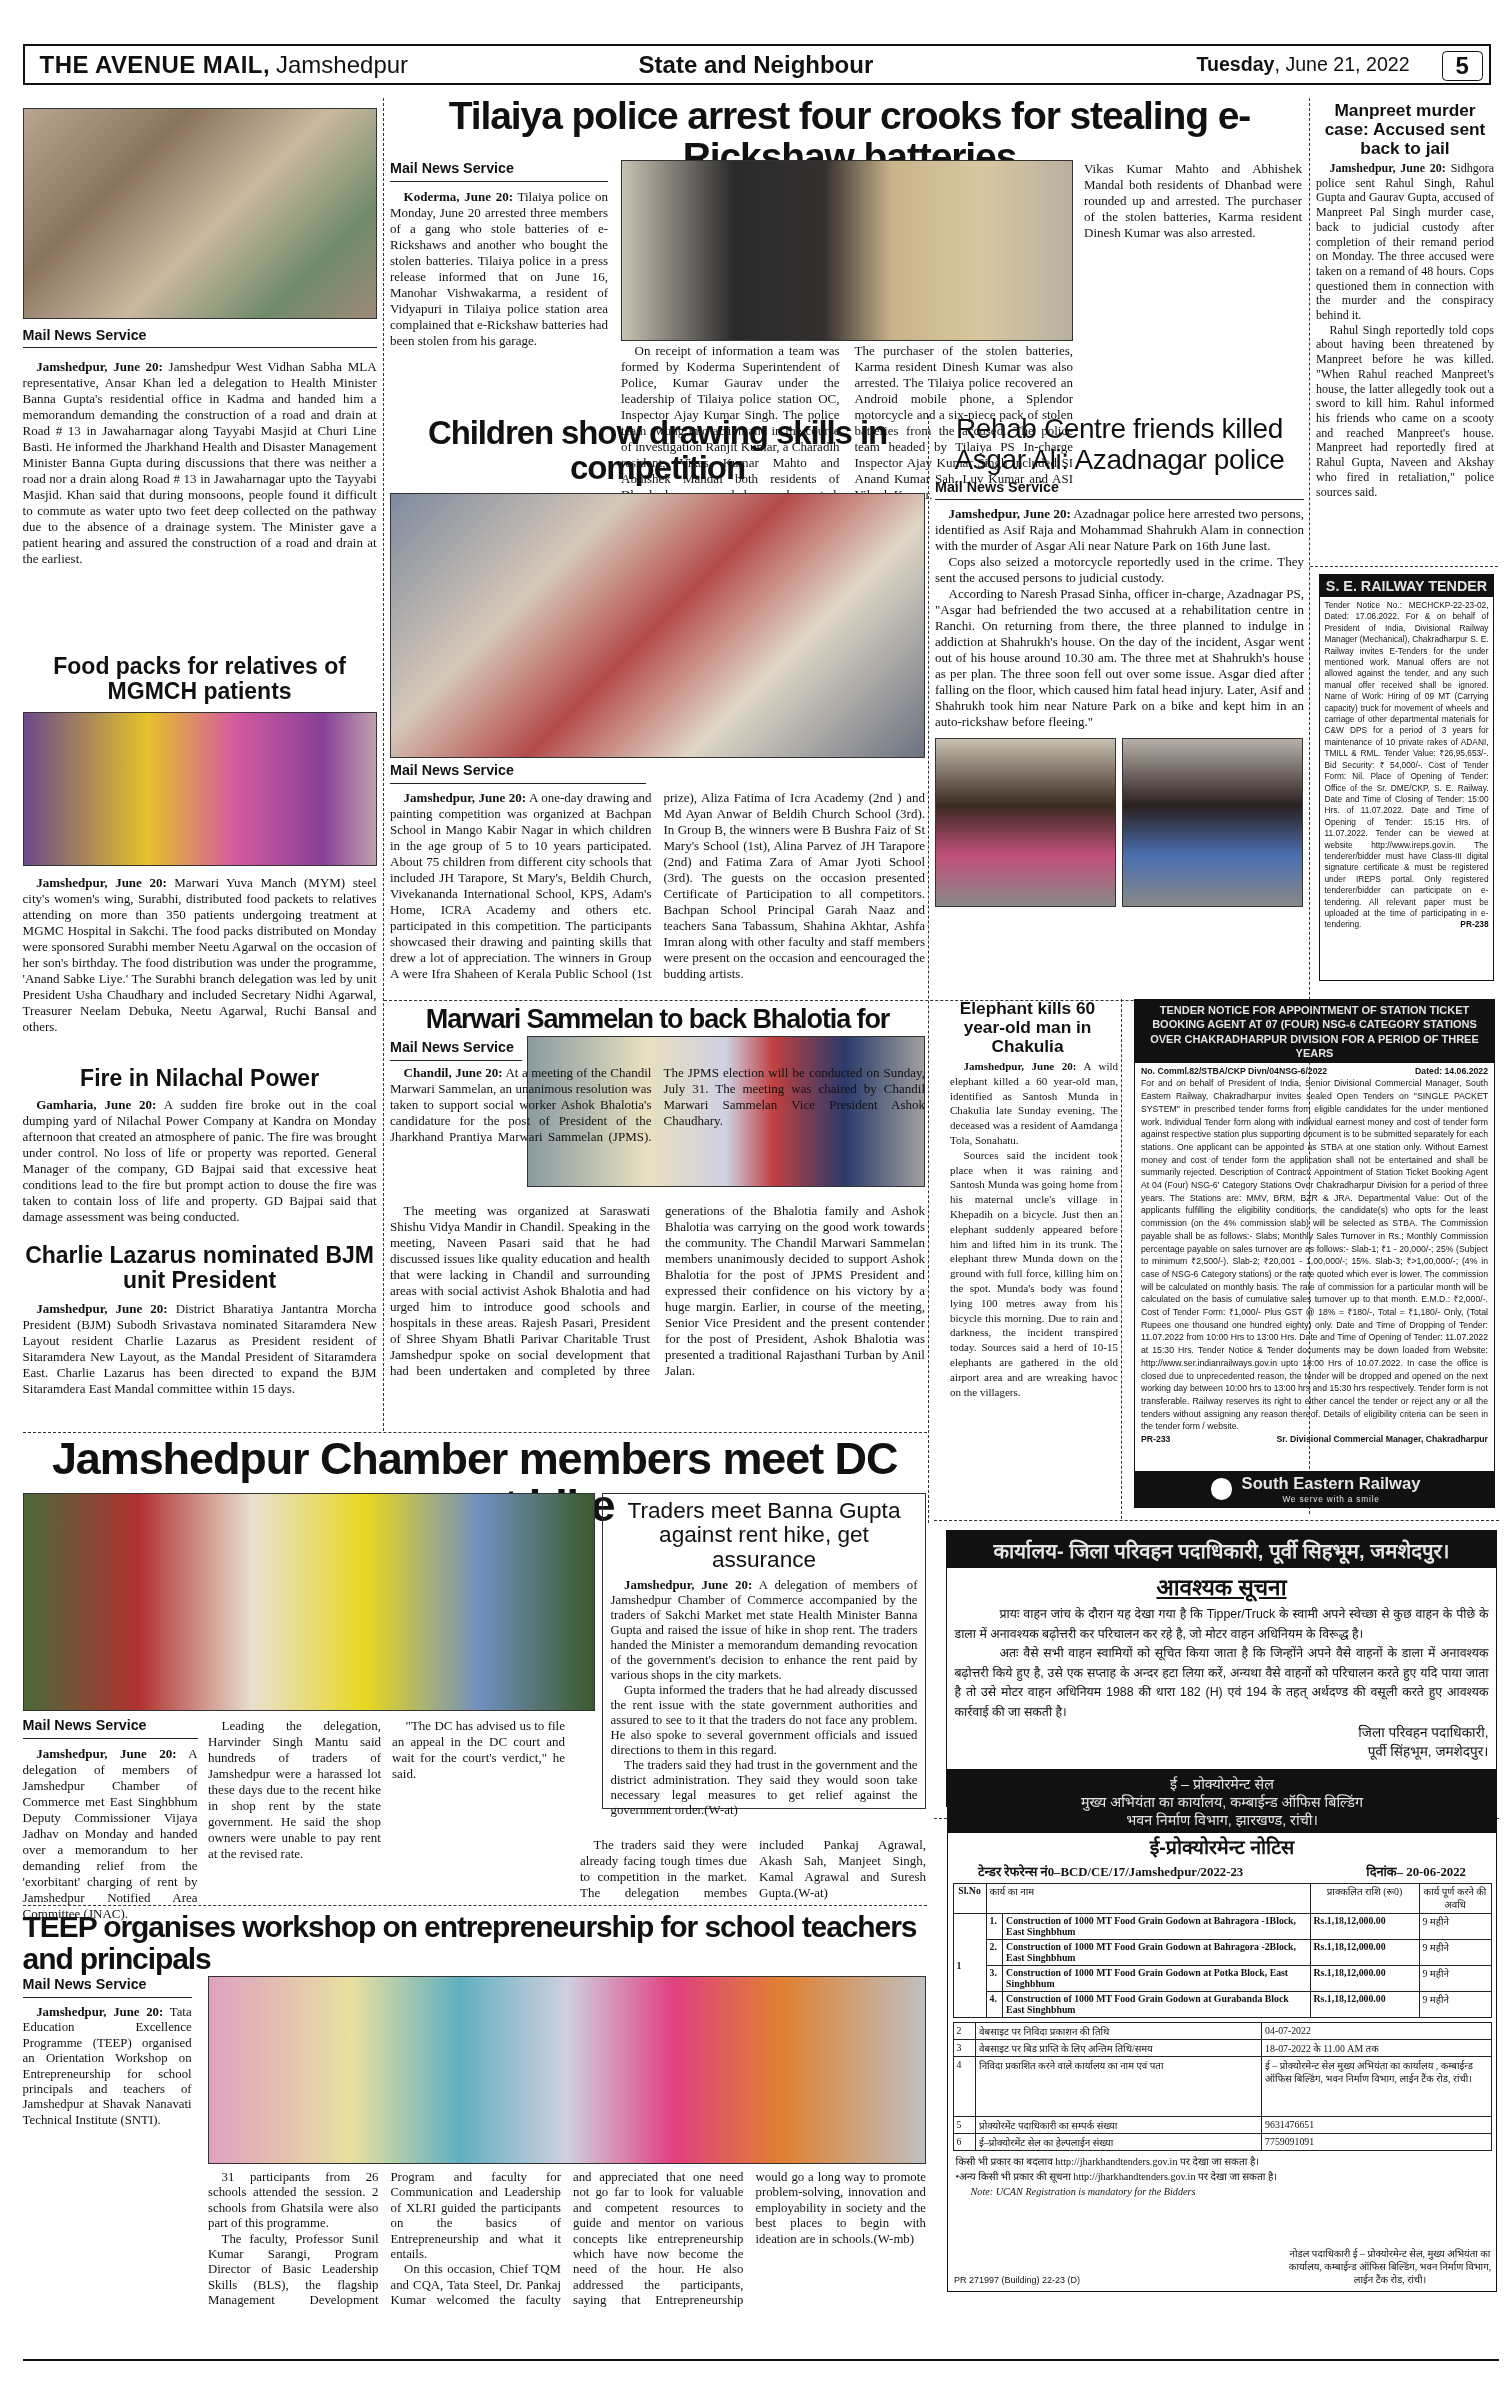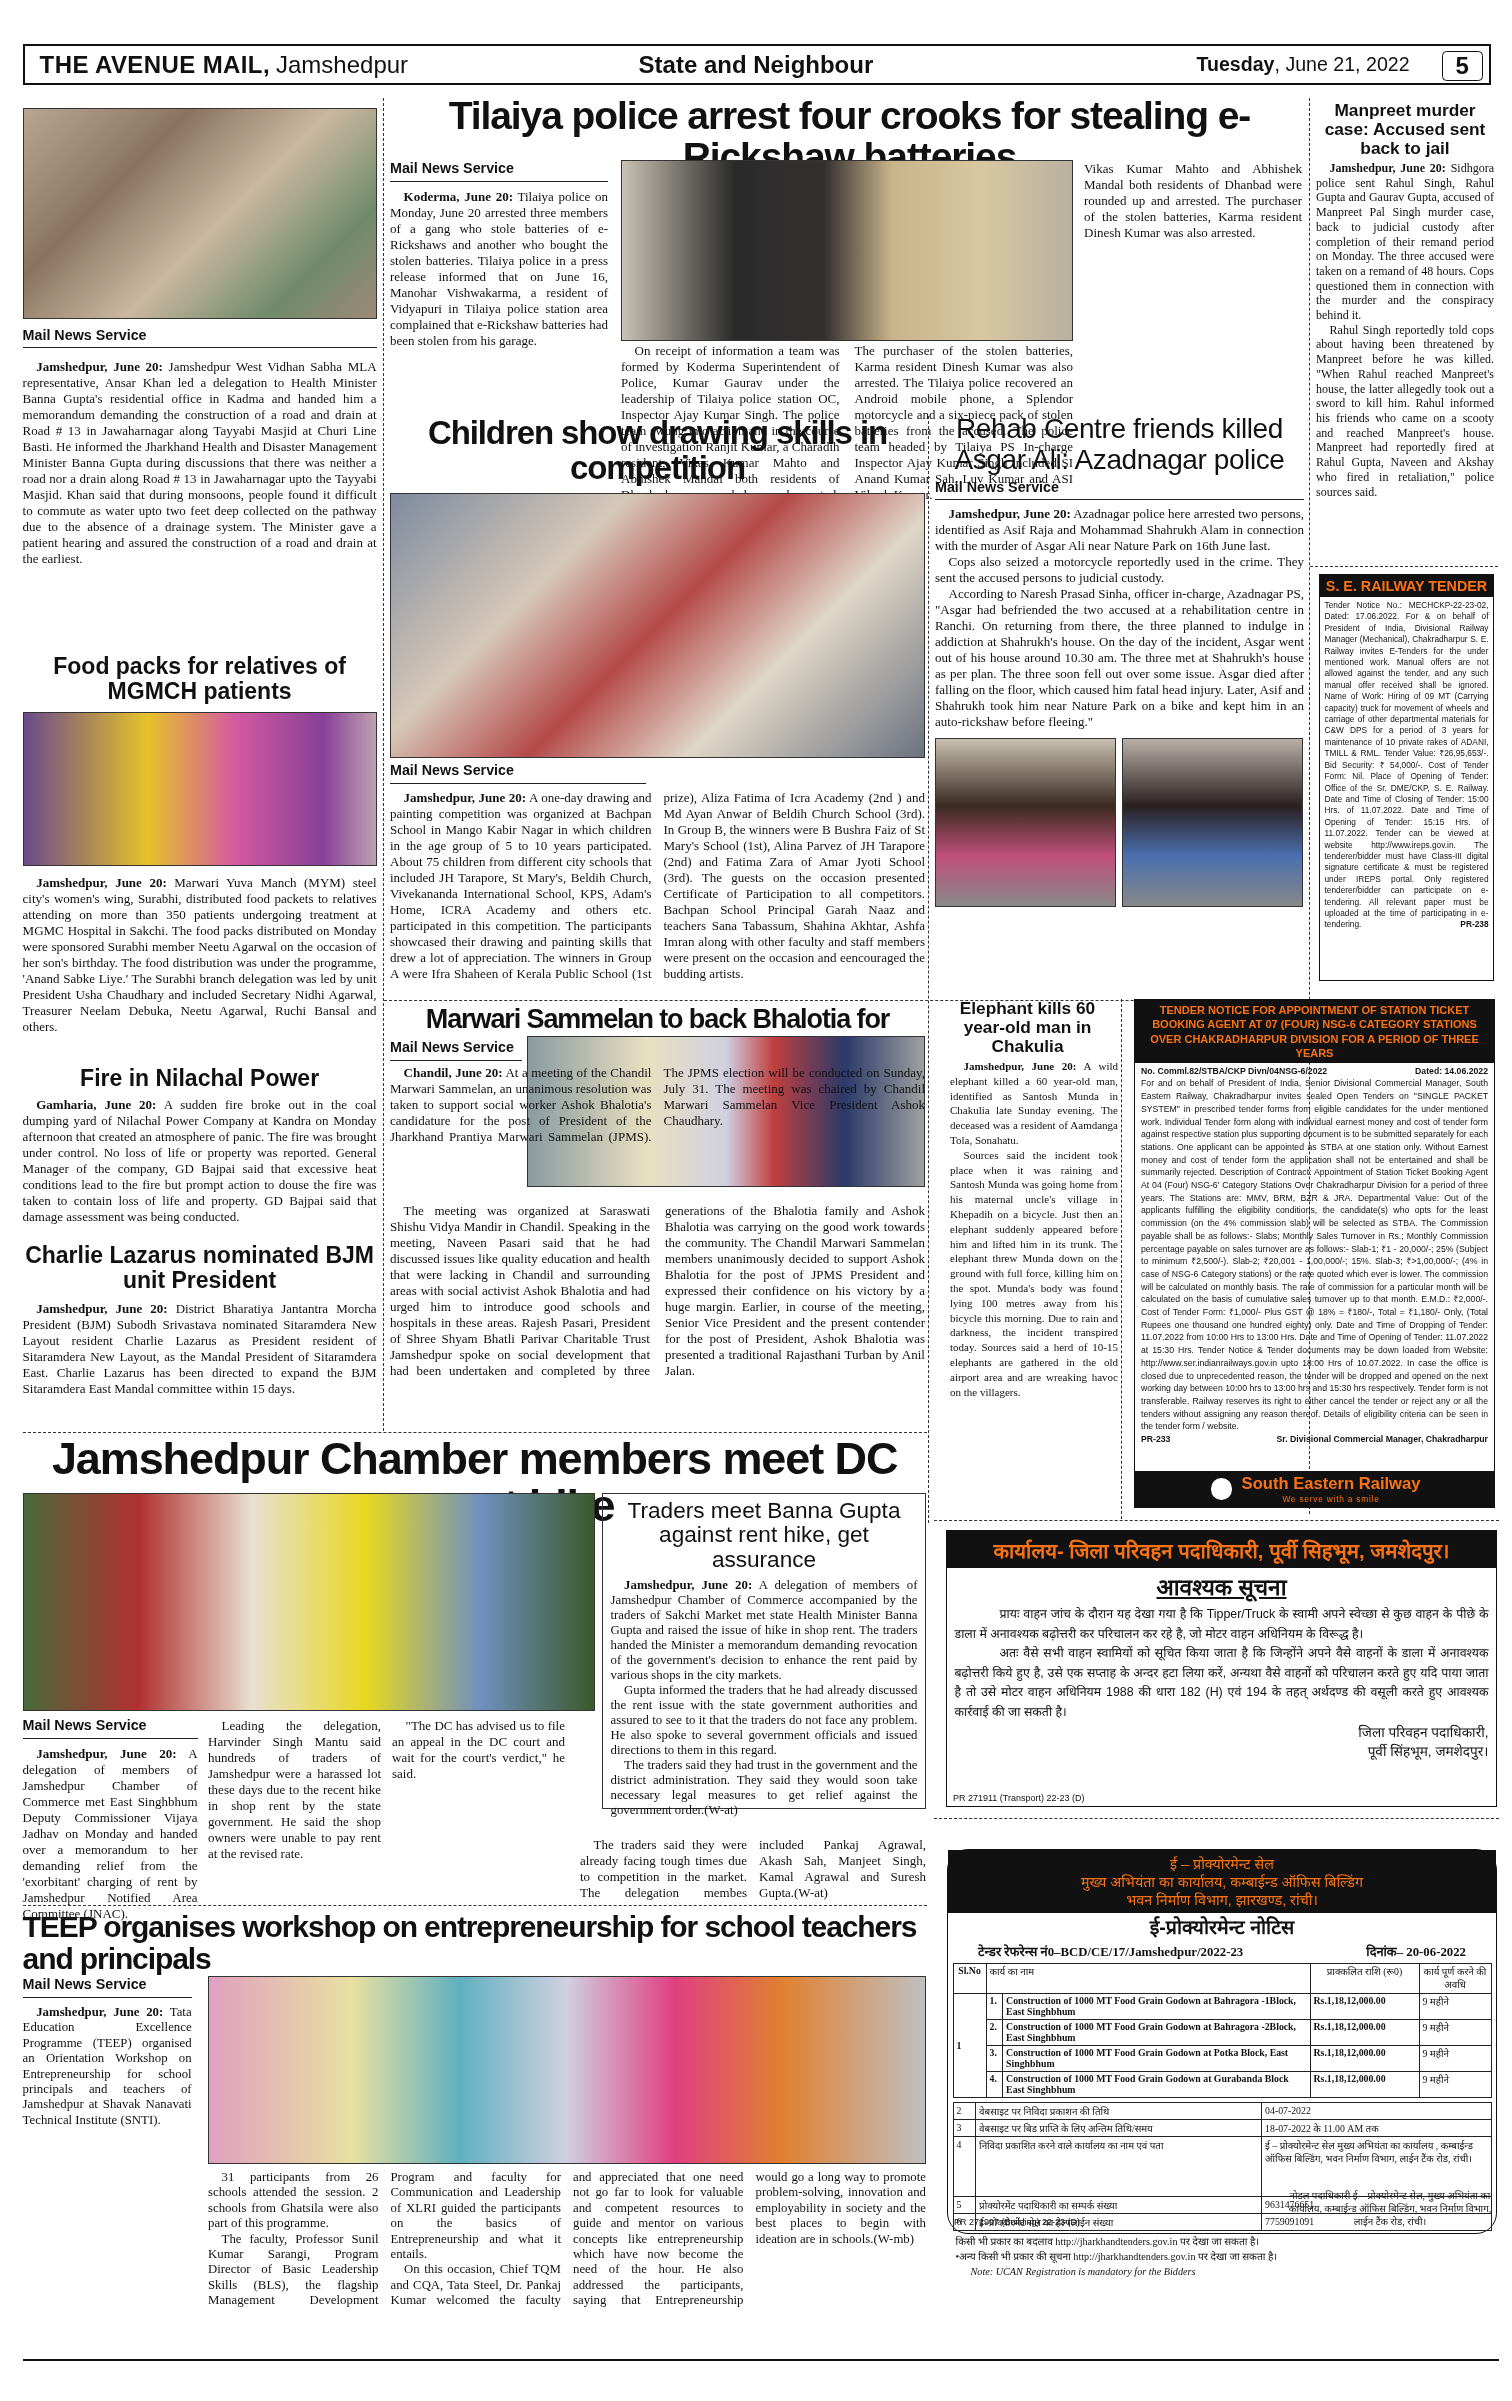--- a/index.html
+++ b/index.html
@@ -16,21 +16,21 @@
   .hl-cond { font-family: "Liberation Sans", sans-serif; font-weight: 700; letter-spacing: -1.1px; line-height: 1.05; }
   .byline { font-family: "Liberation Sans", sans-serif; font-weight: 700; font-size: 14.3px; border-bottom: 1.5px solid #222; padding-bottom: 4.5px; }
   .body { font-size: 13px; line-height: 16px; text-align: justify; }
   .body p { text-indent: 13.6px; }
   .dl { font-weight: 700; }
   .photo { background: linear-gradient(135deg, #b8a592 0%, #8a7460 30%, #cbb8a0 55%, #6f8b6a 80%, #9e8978 100%); border: 0.8px solid #333; }
   .vrule { border-left: 1.5px dashed #333; }
   .hrule { border-top: 1.5px dashed #333; }
   .box { border: 1.5px solid #111; }
   .sans { font-family: "Liberation Sans", sans-serif; }
-  .tender-head { background: #111; color: #f97316; font-family: "Liberation Sans", sans-serif; font-weight: 700; text-align: center; }
+  .tender-head { background: #111; color: #e5e5e5; font-family: "Liberation Sans", sans-serif; font-weight: 700; text-align: center; }
   .tbody { font-family: "Liberation Sans", sans-serif; font-size: 8.7px; line-height: 12px; text-align: justify; }
   table { border-collapse: collapse; }
   td, th { border: 1.1px solid #222; vertical-align: top; padding: 1.5px 3px; }
   .cols2 { column-count: 2; column-gap: 12px; }
 </style>
 </head>
 <body>
 
 <div class="abs masthead">
   <span class="mh-paper">THE AVENUE MAIL,</span>
@@ -218,21 +218,21 @@
     <p style="text-indent:45px;">अतः वैसे सभी वाहन स्वामियों को सूचित किया जाता है कि जिन्होंने अपने वैसे वाहनों के डाला में अनावश्यक बढ़ोत्तरी किये हुए है, उसे एक सप्ताह के अन्दर हटा लिया करें, अन्यथा वैसे वाहनों को परिचालन करते हुए यदि पाया जाता है तो उसे मोटर वाहन अधिनियम 1988 की धारा 182 (H) एवं 194 के तहत् अर्थदण्ड की वसूली करते हुए आवश्यक कार्रवाई की जा सकती है।</p>
     <div style="text-align:right;font-size:13.6px;">
         <div>जिला परिवहन पदाधिकारी,</div>
         <div>पूर्वी सिंहभूम, जमशेदपुर।</div>
       </div>
   </div>
   <div class="sans" style="position:absolute;left:6px;bottom:3px;font-size:9px;">PR 271911 (Transport) 22-23 (D)</div>
 </div>
 
 <div class="abs hrule" style="left:934px;top:1818px;width:565px;"></div>
-<div class="abs box" style="left:947px;top:1849px;width:550px;height:385px;border-radius:21px;">
+<div class="abs box" style="left:947px;top:1769px;width:550px;height:523px;">
   <div class="tender-head" style="font-size:14.3px;font-weight:400;line-height:18px;padding:4.5px 0;">
     <div>ई – प्रोक्योरमेन्ट सेल</div>
     <div>मुख्य अभियंता का कार्यालय, कम्बाईन्ड ऑफिस बिल्डिंग</div>
     <div>भवन निर्माण विभाग, झारखण्ड, रांची।</div>
   </div>
   <div style="text-align:center;"><span class="sans" style="font-size:19.6px;font-weight:700;">ई-प्रोक्योरमेन्ट नोटिस</span></div>
   <div style="display:flex;justify-content:space-between;padding:1.5px 30px;font-size:12.8px;font-weight:700;">
       <span>टेन्डर रेफरेन्स नं0–BCD/CE/17/Jamshedpur/2022-23</span>
       <span>दिनांक– 20-06-2022</span>
     </div>

